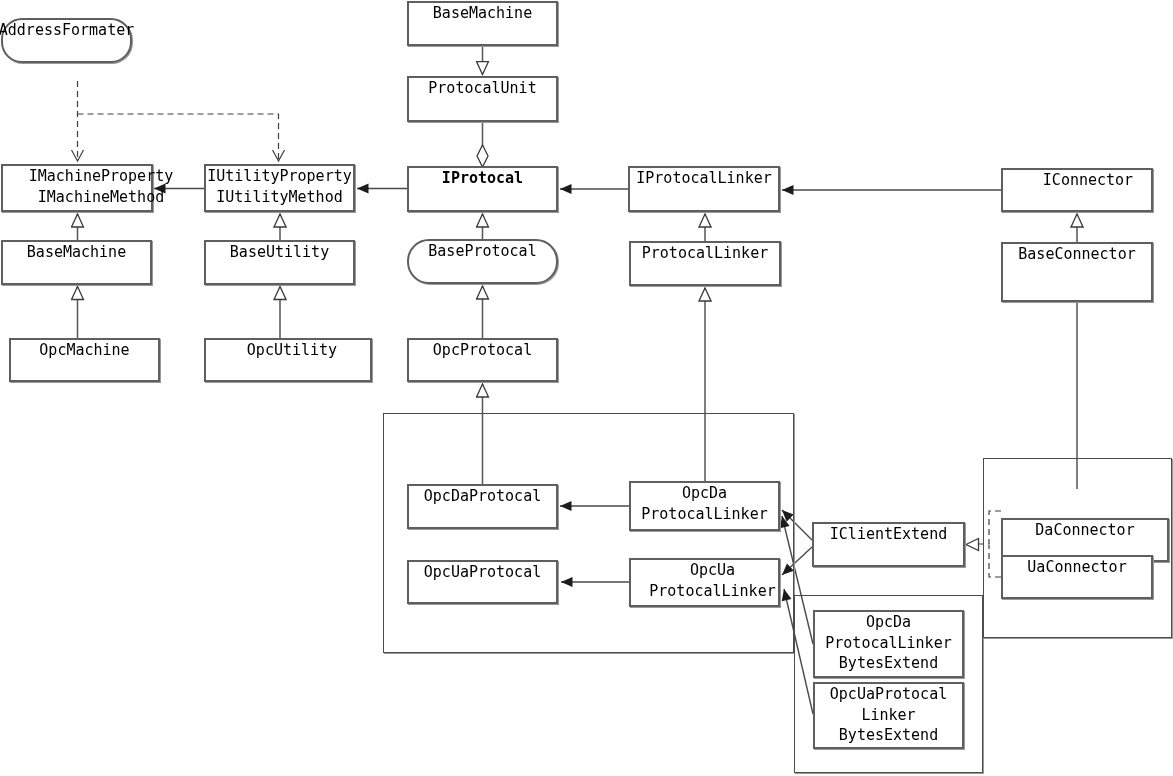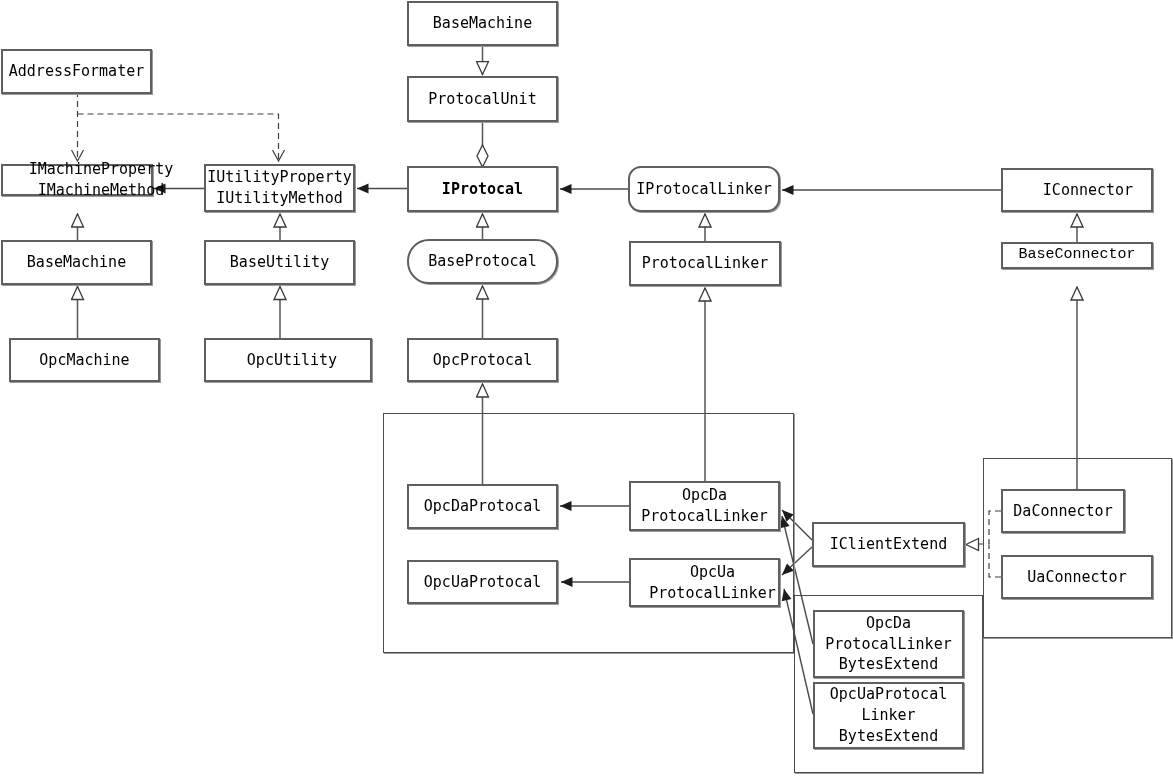--- a/index.html
+++ b/index.html
@@ -8,21 +8,21 @@
     font-family:"DejaVu Sans Mono","Liberation Mono",monospace;
   }
   svg.wires{position:absolute;left:0;top:0;z-index:1;}
   .group{
     position:absolute;z-index:2;background:transparent;
     border:1.4px solid #4c4c4c;box-shadow:1px 1px 0 #9a9a9a;box-sizing:border-box;
   }
   .node{
     position:absolute;z-index:3;background:#ffffff;border:2px solid #5f5f5f;
     box-shadow:1px 1px 0 #9a9a9a;box-sizing:border-box;
-    display:flex;flex-direction:column;align-items:center;justify-content:center;
+    display:flex;flex-direction:column;align-items:center;justify-content:flex-start;
     font-size:15px;line-height:1.38;color:#000;text-align:center;white-space:nowrap;
   }
 </style>
 </head>
 <body>
 
 <div id="canvas">
 
   <svg class="wires" width="1173" height="776" viewBox="0 0 1173 776">
     <defs>
@@ -79,47 +79,47 @@
       <path d="M1001,511 L989,511 L989,544 L979,544" stroke="#3f3f3f" stroke-width="1.2" fill="none" stroke-dasharray="6,4"></path>
       <path d="M1001,577 L989,577 L989,545" stroke="#3f3f3f" stroke-width="1.2" fill="none" stroke-dasharray="6,4"></path>
       <polygon points="966,544.5 978.5,538.5 978.5,550.5" fill="#ffffff" stroke="#3a3a3a" stroke-width="1.3"></polygon>
     </g>
   </svg>
 
   <div class="group" style="left:383px;top:413px;width:411px;height:240px;"></div>
   <div class="group" style="left:794px;top:595px;width:189px;height:178px;"></div>
   <div class="group" style="left:983px;top:458px;width:189px;height:180px;"></div>
 
-  <div class="node" style="left:1px;top:49px;width:151px;height:45px;">
+  <div class="node" style="left:1px;top:18px;width:131px;height:45px;border-radius:21px;">
     <span>AddressFormater</span>
   </div>
 
   <div class="node" style="left:407px;top:1px;width:151px;height:45px;">
     <span>BaseMachine</span>
   </div>
 
   <div class="node" style="left:407px;top:76px;width:151px;height:46px;">
     <span>ProtocalUnit</span>
   </div>
 
-  <div class="node" style="left:1px;top:164px;width:152px;height:32px;padding-left:48px;">
+  <div class="node" style="left:1px;top:164px;width:152px;height:48px;padding-left:48px;">
     <span>IMachineProperty</span>
     <span>IMachineMethod</span>
   </div>
 
   <div class="node" style="left:204px;top:164px;width:151px;height:48px;">
     <span>IUtilityProperty</span>
     <span>IUtilityMethod</span>
   </div>
 
   <div class="node" style="left:407px;top:166px;width:151px;height:46px;font-weight:bold;">
     <span>IProtocal</span>
   </div>
 
-  <div class="node" style="left:628px;top:166px;width:152px;height:46px;border-radius:13px;">
+  <div class="node" style="left:628px;top:166px;width:152px;height:46px;">
     <span>IProtocalLinker</span>
   </div>
 
   <div class="node" style="left:1001px;top:168px;width:152px;height:44px;padding-left:22px;">
     <span>IConnector</span>
   </div>
 
   <div class="node" style="left:1px;top:240px;width:151px;height:45px;">
     <span>BaseMachine</span>
   </div>
@@ -129,21 +129,21 @@
   </div>
 
   <div class="node" style="left:407px;top:239px;width:151px;height:45px;border-radius:22px;">
     <span>BaseProtocal</span>
   </div>
 
   <div class="node" style="left:629px;top:241px;width:152px;height:45px;">
     <span>ProtocalLinker</span>
   </div>
 
-  <div class="node" style="left:1001px;top:242px;width:152px;height:27px;font-family:Liberation Mono, monospace;">
+  <div class="node" style="left:1001px;top:242px;width:152px;height:60px;">
     <span>BaseConnector</span>
   </div>
 
   <div class="node" style="left:1px;top:338px;width:151px;height:44px;margin-left:8px;">
     <span>OpcMachine</span>
   </div>
 
   <div class="node" style="left:204px;top:338px;width:168px;height:44px;padding-left:8px;">
     <span>OpcUtility</span>
   </div>
@@ -167,21 +167,21 @@
 
   <div class="node" style="left:629px;top:558px;width:151px;height:49px;padding-left:16px;">
     <span>OpcUa</span>
     <span>ProtocalLinker</span>
   </div>
 
   <div class="node" style="left:812px;top:522px;width:153px;height:45px;">
     <span>IClientExtend</span>
   </div>
 
-  <div class="node" style="left:1001px;top:489px;width:124px;height:44px;">
+  <div class="node" style="left:1001px;top:518px;width:168px;height:44px;">
     <span>DaConnector</span>
   </div>
 
   <div class="node" style="left:1001px;top:555px;width:152px;height:44px;">
     <span>UaConnector</span>
   </div>
 
   <div class="node" style="left:813px;top:610px;width:151px;height:68px;">
     <span>OpcDa</span>
     <span>ProtocalLinker</span>

